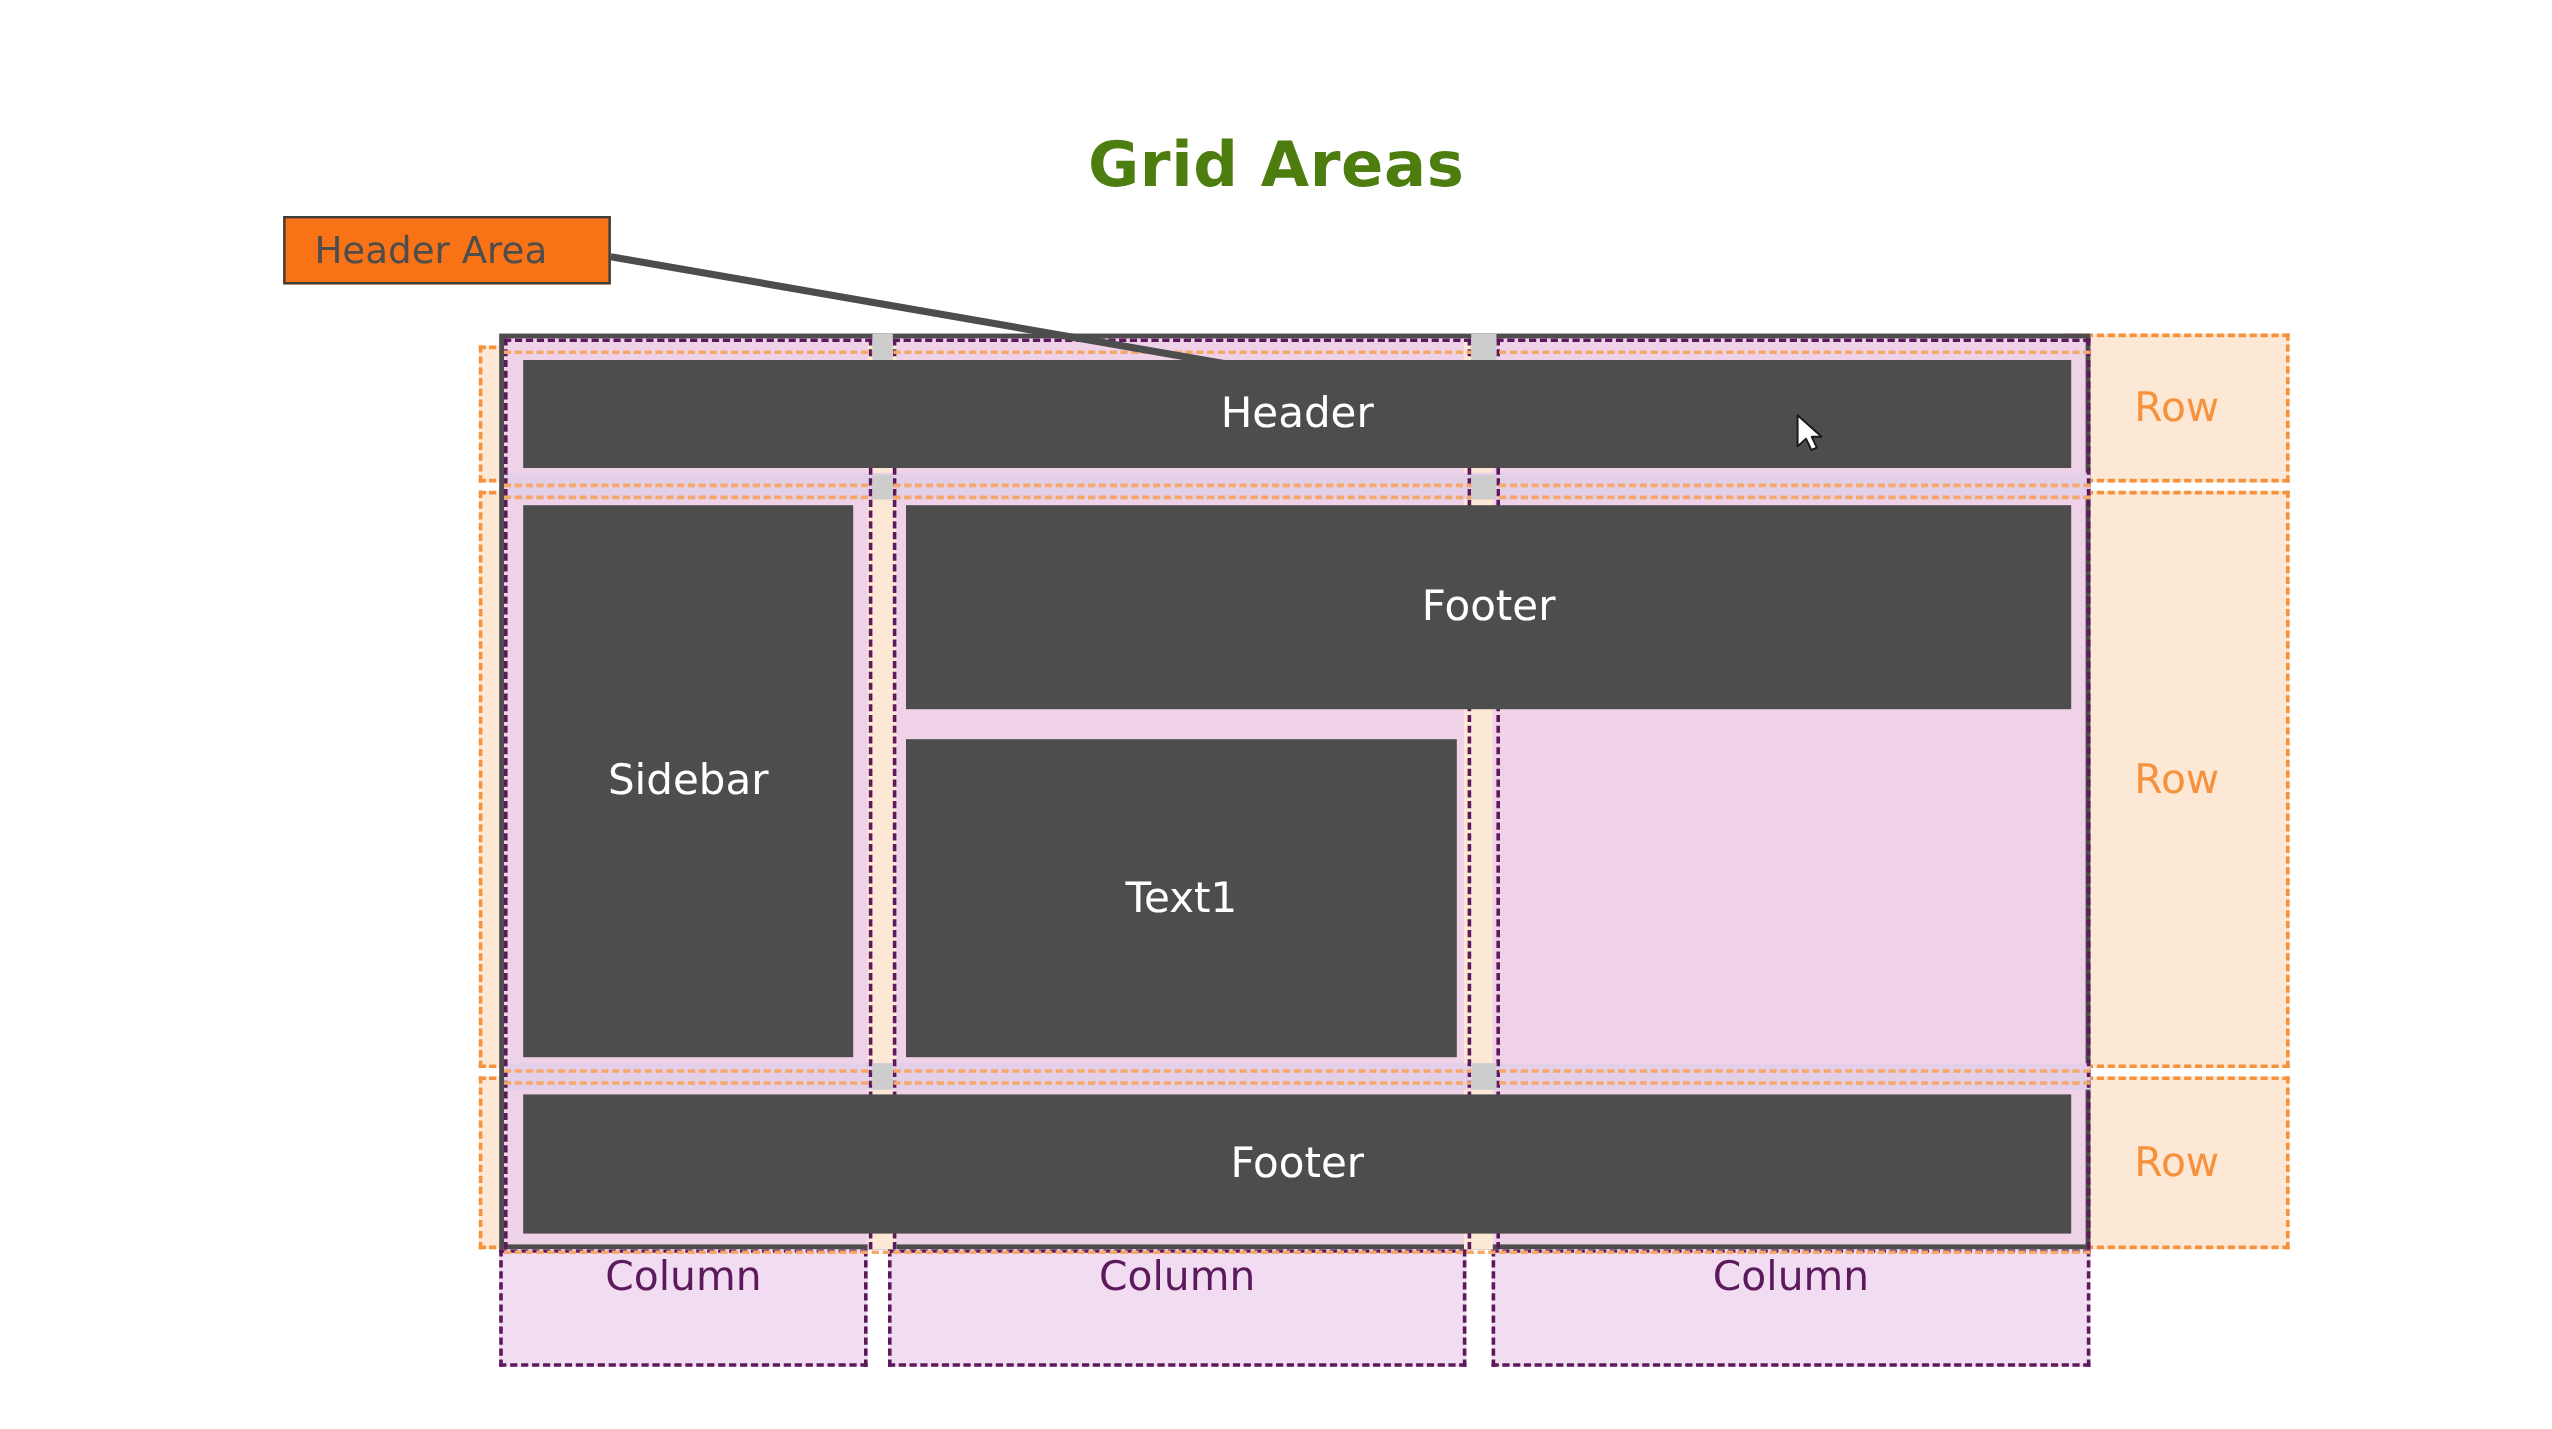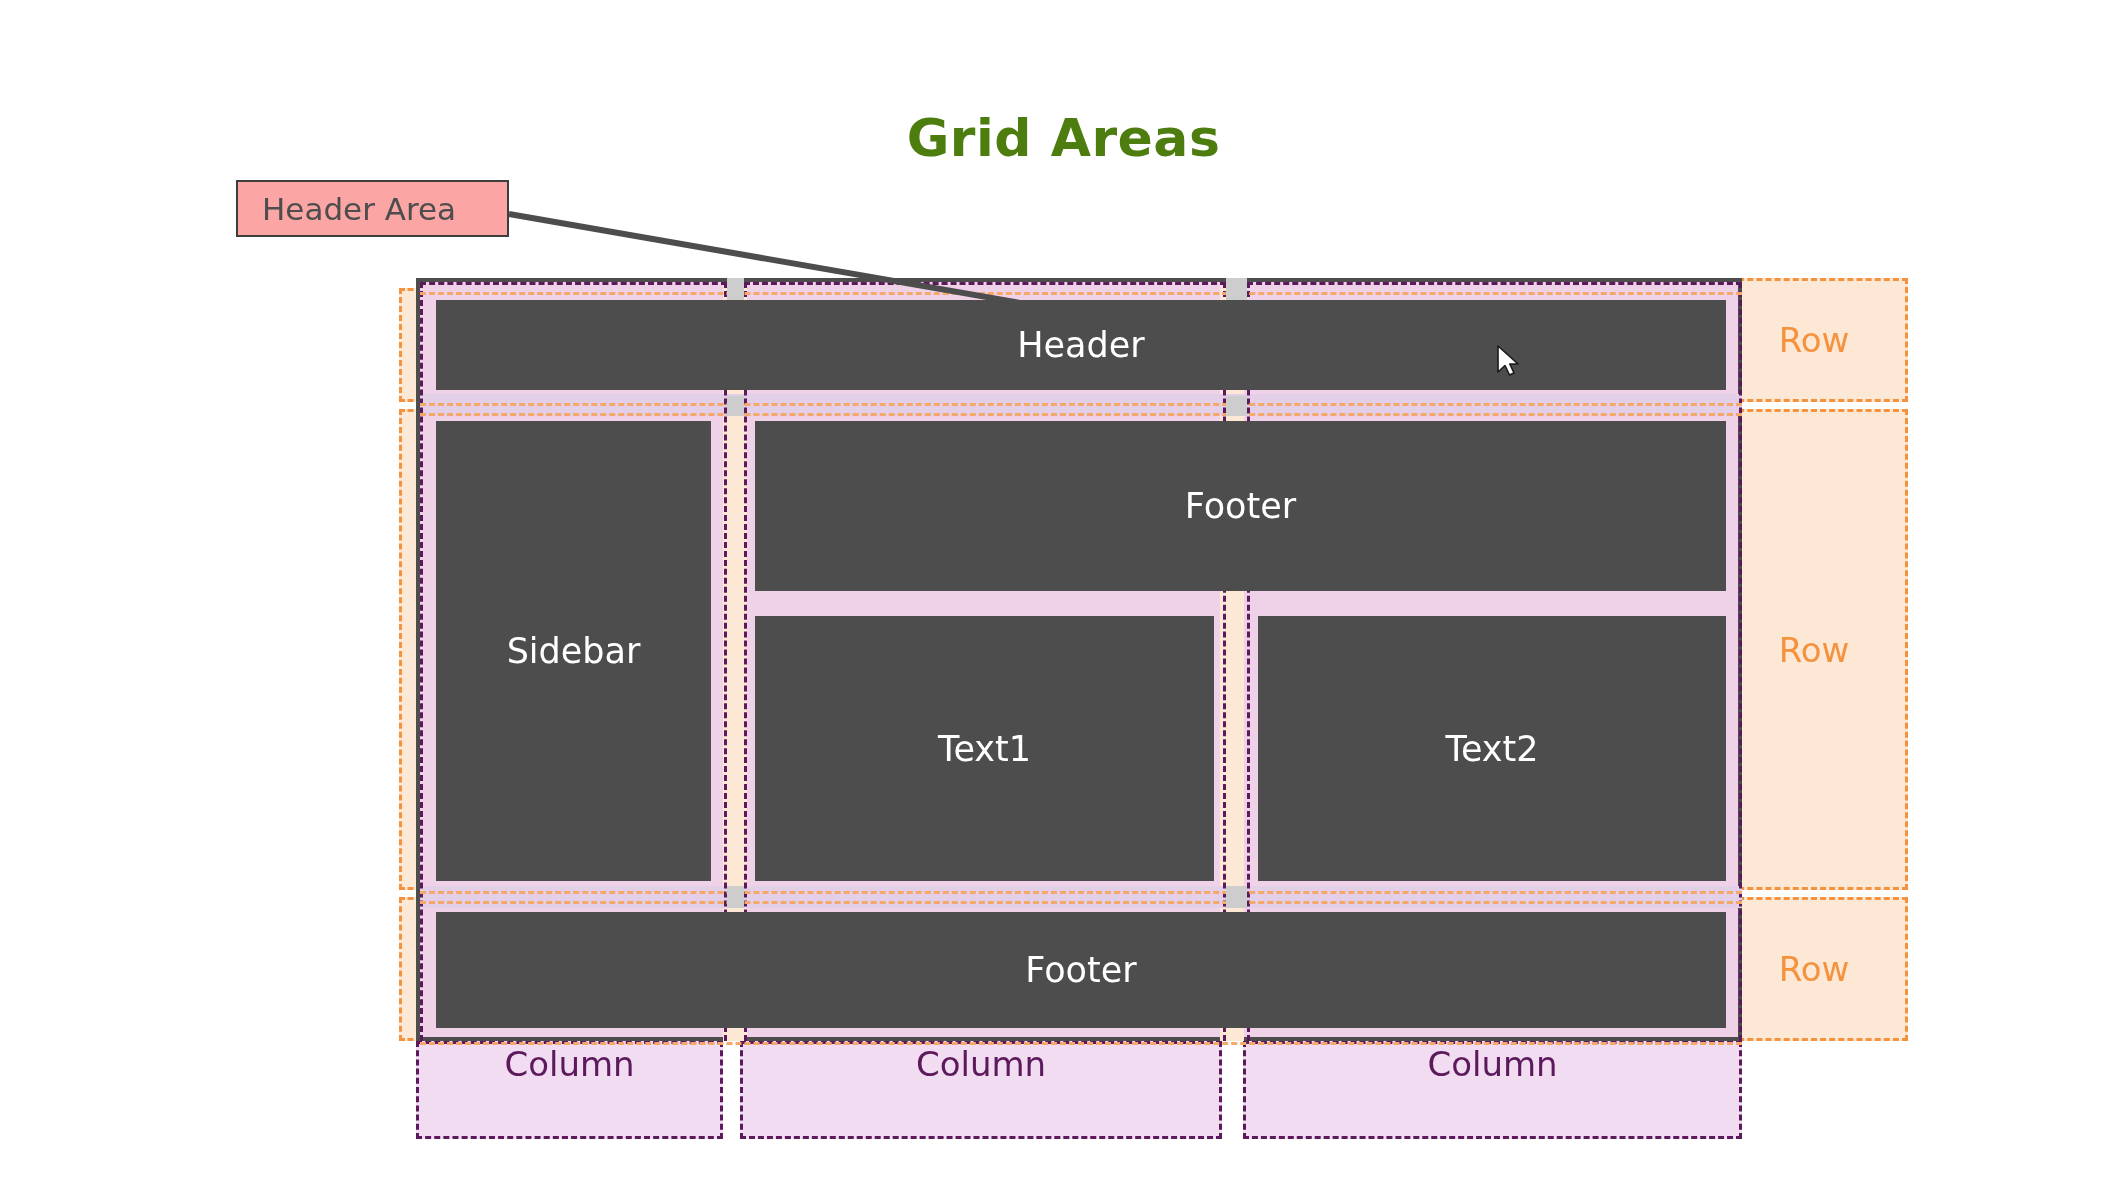--- a/index.html
+++ b/index.html
@@ -29,21 +29,21 @@
     letter-spacing: 0.5px;
   }
 
   
   .callout-box {
     position: absolute;
     left: 236px;
     top: 180px;
     width: 273px;
     height: 57px;
-    background: #fca5a5;
+    background: #f97316;
     border: 2px solid #3d3d3d;
     box-sizing: border-box;
     display: flex;
     align-items: center;
     padding-left: 24px;
     font-size: 31px;
     color: #4d4d4d;
   }
   .callout-line {
     position: absolute;
@@ -216,23 +216,20 @@
   </div>
 
   <div class="block" style="left:335px; top:139px; width:971px; height:170px;">
     <span>Footer</span>
   </div>
 
   <div class="block" style="left:335px; top:334px; width:459px; height:265px;">
     <span>Text1</span>
   </div>
 
-  <div class="block" style="left:838px; top:334px; width:468px; height:265px;">
-    <span>Text2</span>
-  </div>
 
   <div class="block" style="left:16px; top:630px; width:1290px; height:116px;">
     <span>Footer</span>
   </div>
 
 </div>
 
 <svg class="callout-line" viewBox="0 0 2127 1191" preserveAspectRatio="none">
   <line x1="509" y1="214" x2="1078" y2="313" stroke="#4d4d4d" stroke-width="6"></line>
 </svg>

